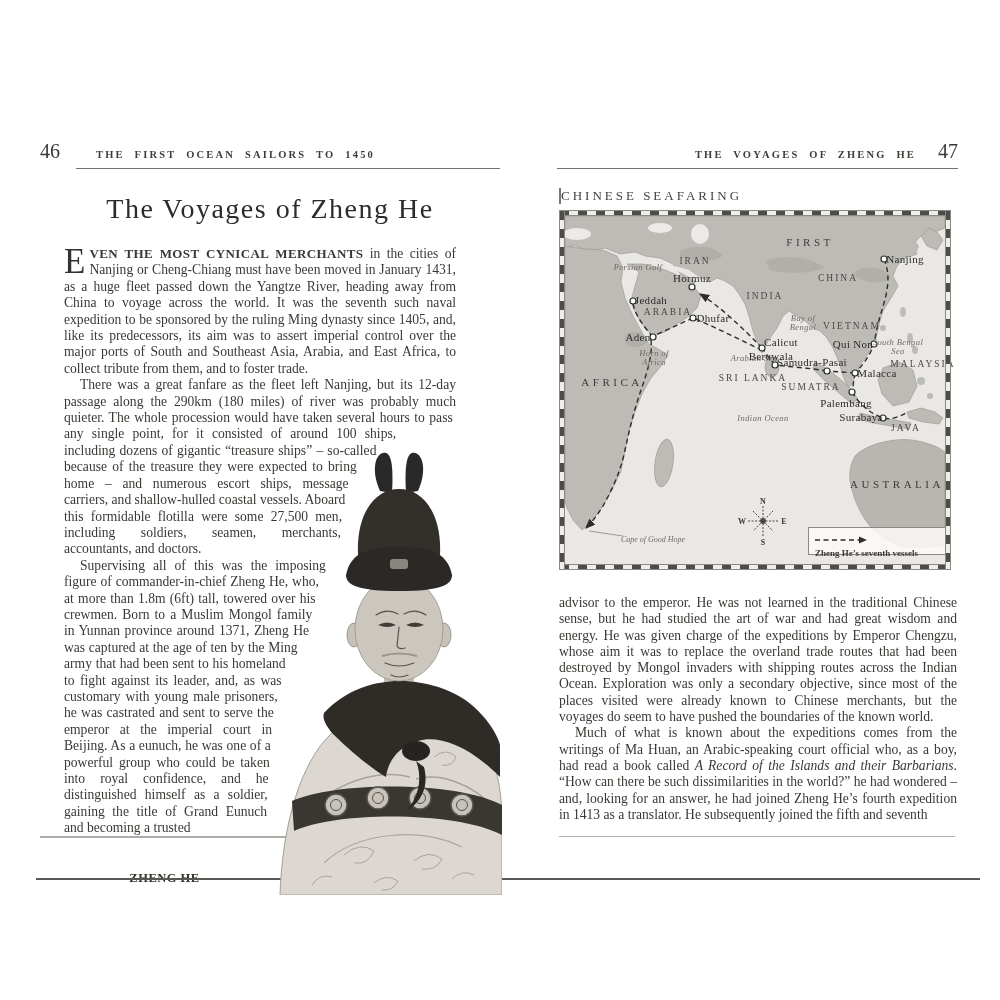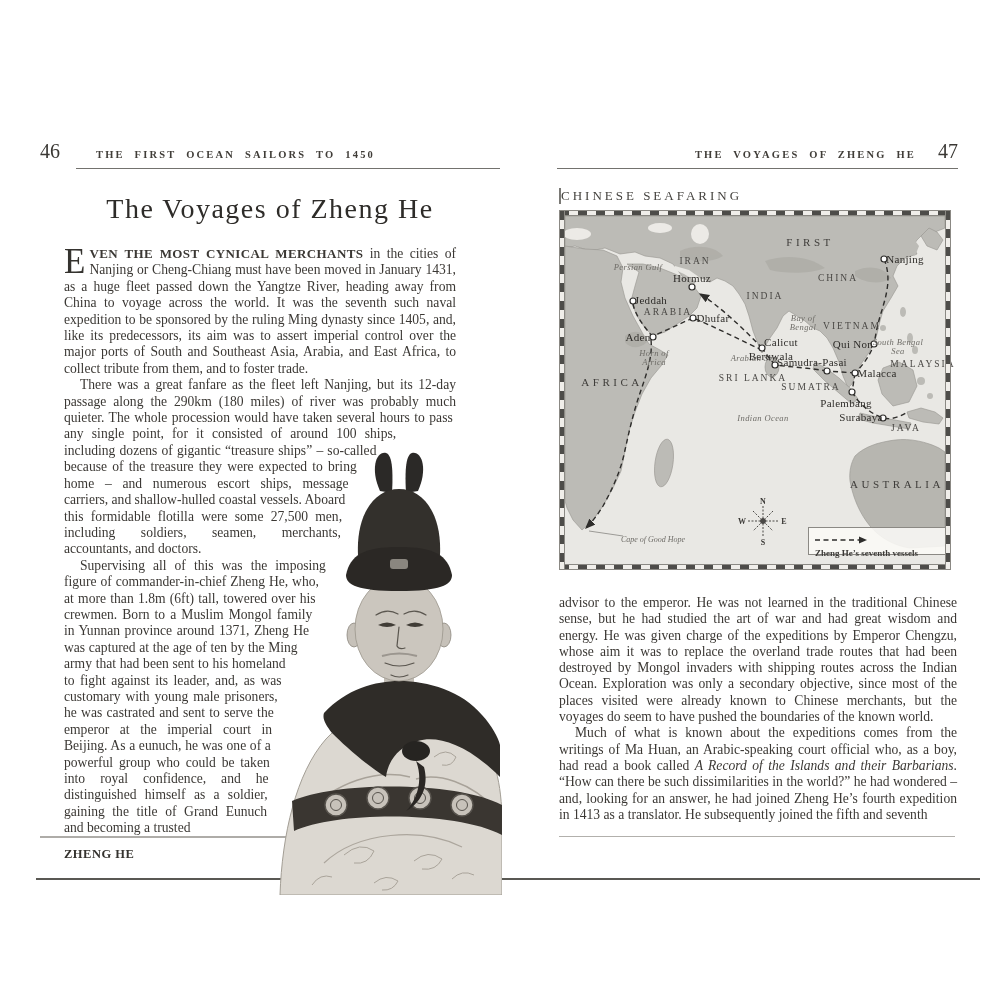--- a/index.html
+++ b/index.html
@@ -24,21 +24,21 @@
            margin:24px 0 0 0;color:#2e2c29;}
   .body-text{position:absolute;top:106px;left:24px;width:392px;height:620px;
              font-size:13.6px;line-height:16.4px;text-align:justify;color:#3b3834;}
   .body-text p{margin:0;}
   .body-text p.ind{text-indent:16px;}
   .dropcap{float:left;font-size:35px;line-height:28px;padding:2px 4px 0 0;color:#35332f;}
   .lead{font-weight:bold;letter-spacing:.4px;font-size:13px;}
   .fig-float{float:right;width:210px;height:640px;
      shape-outside:polygon(210px 0px,210px 190px,162px 200px,114px 240px,106px 280px,104px 310px,84px 340px,72px 400px,49px 430px,37px 480px,32px 550px,29px 640px,210px 640px);
      shape-margin:10px;}
-  .caption{margin-top:10px;width:228px;font-size:12.3px;line-height:15.6px;text-align:left;color:#45423d;}
+  .caption{margin-top:34px;width:228px;font-size:12.3px;line-height:15.6px;text-align:center;color:#45423d;}
   .cap-title{font-weight:bold;font-size:12.5px;letter-spacing:.5px;color:#35332f;margin-bottom:2px;}
   .cap-rule{position:absolute;top:696px;left:0;width:302px;border-top:2px solid #aeaca8;}
   .figure{position:absolute;left:226px;top:303px;width:236px;height:452px;z-index:4;}
 
   
   .map-title{position:absolute;top:48px;left:2px;font-size:13px;letter-spacing:3px;color:#45433f;
              border-left:2px solid #7a7975;}
   .map-frame{position:absolute;top:70px;left:2px;width:392px;height:360px;background:#e9e8e4;}
   .edge{position:absolute;box-sizing:border-box;border:1px solid #8b8984;}
   .edge.t{top:0;left:0;right:0;height:6px;background:repeating-linear-gradient(90deg,#4d4c49 0 9px,#f0eeea 9px 18px);}

